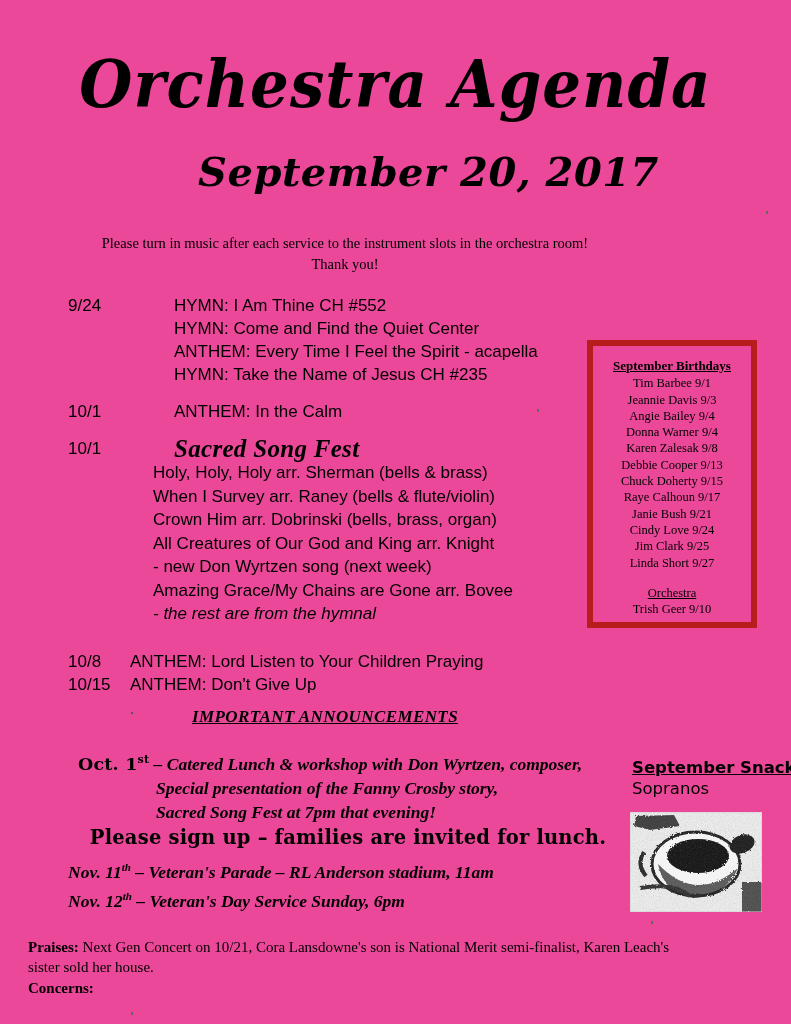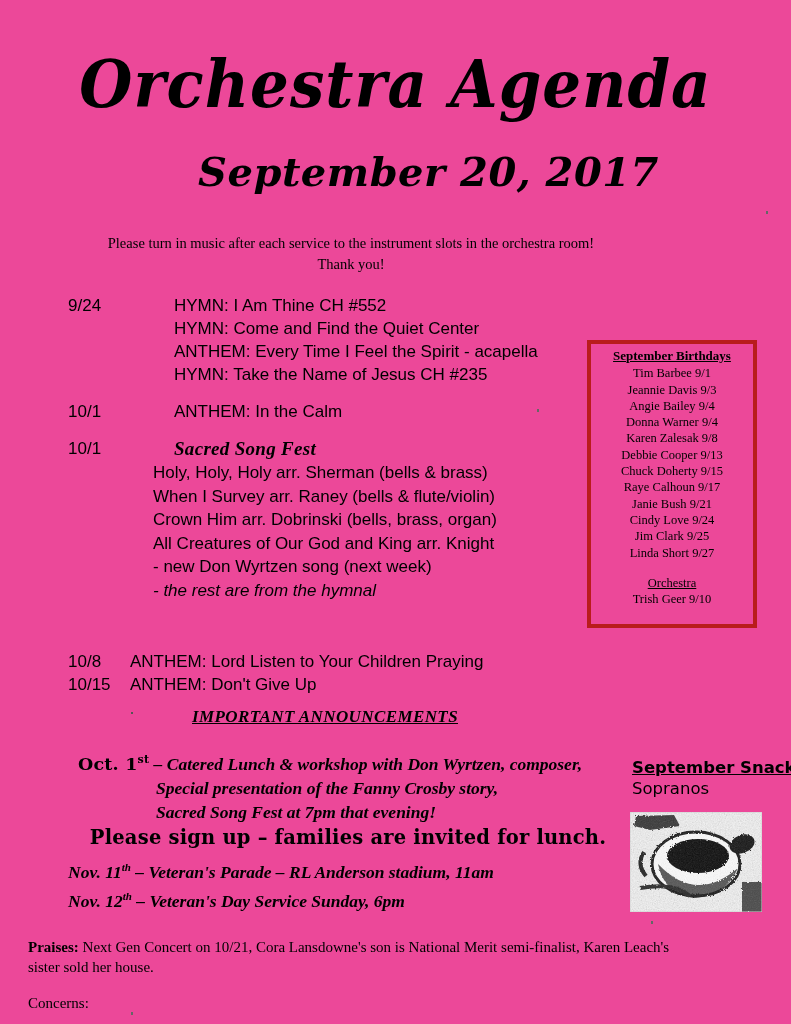--- a/index.html
+++ b/index.html
@@ -54,21 +54,20 @@
   }
   .intro {
     position: absolute;
     top: 233px;
     left: 0;
     width: 690px;
     text-align: center;
     font-family: "Liberation Serif", serif;
     font-size: 14.5px;
     line-height: 1.45;
-    padding-left: 6px;
   }
 
   
   .agenda {
     position: absolute;
     left: 68px;
     top: 294px;
     width: 500px;
     font-family: "Liberation Sans", sans-serif;
     font-size: 17px;
@@ -92,21 +91,21 @@
     flex: 1 1 auto;
     margin-left: 44px;
   }
   .agenda-line {
     white-space: nowrap;
   }
   .sacred-title {
     font-family: "Liberation Serif", serif;
     font-weight: bold;
     font-style: italic;
-    font-size: 19px;
+    font-size: 25px;
     letter-spacing: 0.3px;
   }
   .sacred-list {
     margin-left: 85px;
     margin-top: 1px;
   }
   .sacred-list .agenda-line {
     line-height: 23.5px;
   }
   .it {
@@ -123,27 +122,27 @@
   }
   .agenda-tail .agenda-date { width: 62px; flex: 0 0 62px; }
 
   
   .birthday-box {
     position: absolute;
     left: 587px;
     top: 340px;
     width: 170px;
     height: 288px;
-    border: 4px solid #b91c1c;
+    border: 6px solid #b91c1c;
     box-sizing: border-box;
     font-family: "Liberation Serif", serif;
     font-size: 12.5px;
     line-height: 16.3px;
     text-align: center;
-    padding-top: 4px;
+    padding-top: 12px;
     overflow: hidden;
   }
   .bd-heading {
     font-weight: bold;
     text-decoration: underline;
     font-size: 13px;
     margin-bottom: 1px;
   }
   .bd-item { white-space: nowrap; }
   .bd-gap { height: 14px; }
@@ -260,21 +259,21 @@
     position: absolute;
     left: 28px;
     top: 937px;
     width: 735px;
     font-family: "Liberation Serif", serif;
     font-size: 15px;
     line-height: 20px;
   }
   .footer b { font-weight: bold; }
   .footer-line2 { display: block; }
-  .concerns { display: block; font-weight: normal; margin-top: 16px; }
+  .concerns { display: block; font-weight: bold; margin-top: 1px; }
 
   .dot-mark {
     position: absolute;
     width: 2px;
     height: 3px;
     background: #666;
   }
 </style>
 </head>
 <body>
@@ -317,20 +316,21 @@
         <div class="agenda-lines">
           <div class="sacred-title">Sacred Song Fest</div>
         </div>
       </div>
       <div class="sacred-list">
         <div class="agenda-line">Holy, Holy, Holy  arr.  Sherman  (bells &amp; brass)</div>
         <div class="agenda-line">When I Survey  arr. Raney   (bells &amp; flute/violin)</div>
         <div class="agenda-line">Crown Him  arr. Dobrinski (bells, brass, organ)</div>
         <div class="agenda-line">All Creatures of Our God and King arr. Knight</div>
         <div class="agenda-line"> - new Don Wyrtzen song (next week)</div>
+        <div class="agenda-line">Amazing Grace/My Chains are Gone  arr. Bovee</div>
         <div class="agenda-line it">- the rest are from the hymnal</div>
       </div>
     </div>
 
   </div>
 
   <div class="agenda-tail">
     <div class="agenda-row">
       <div class="agenda-date">10/8</div>
       <div class="agenda-line">ANTHEM:  Lord Listen to Your Children Praying</div>

